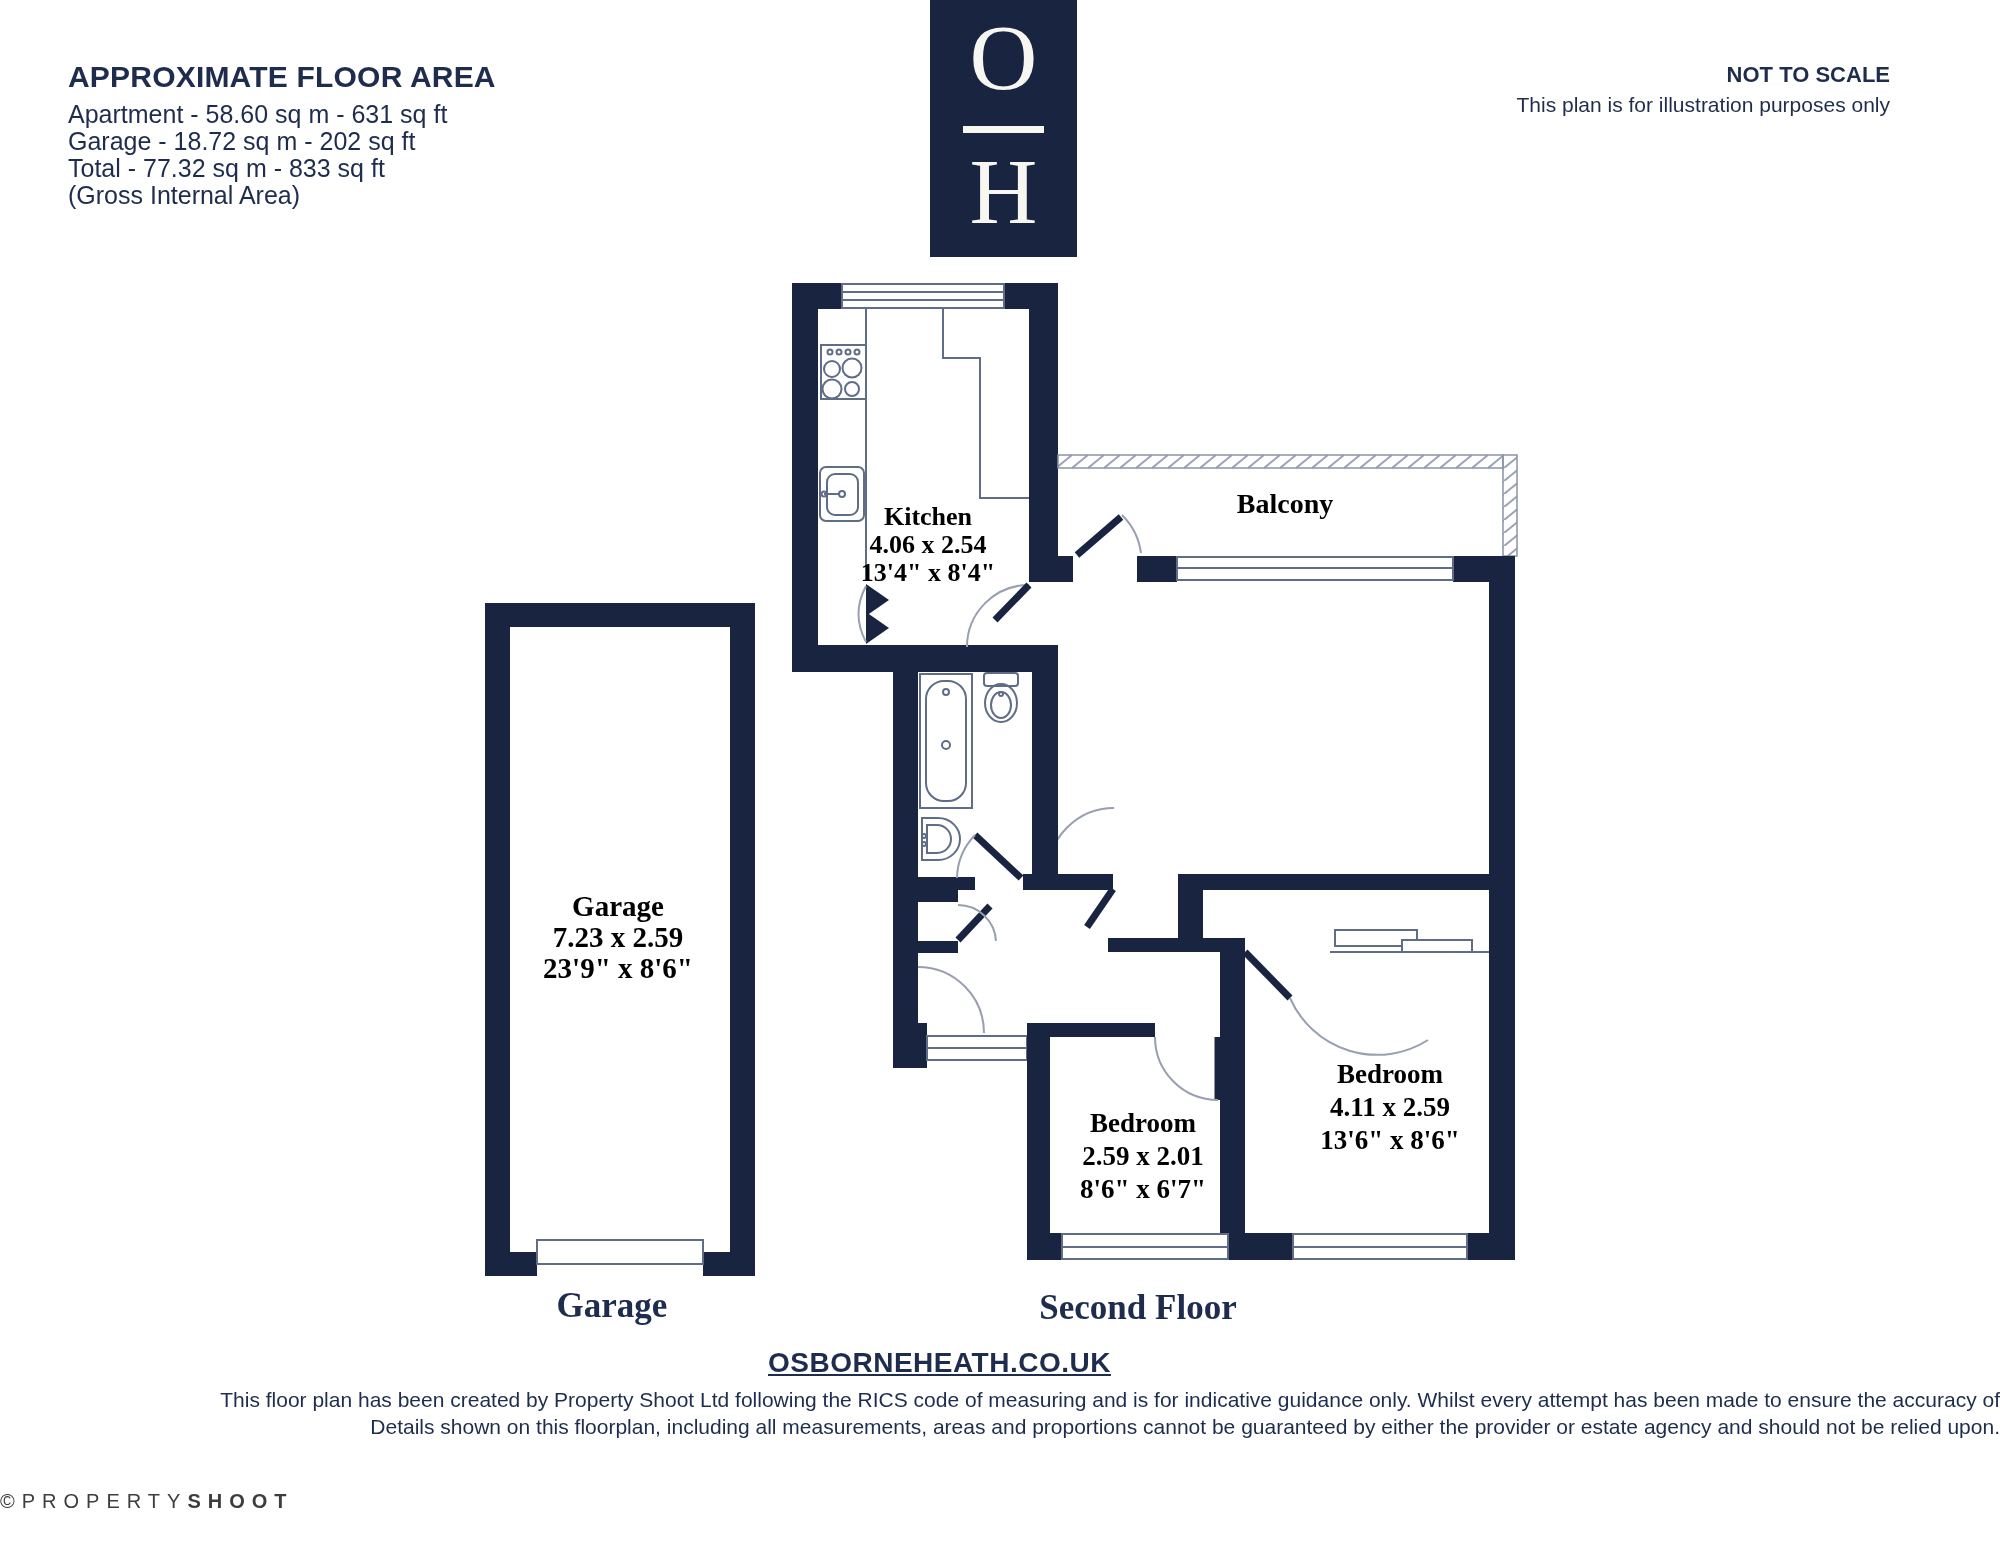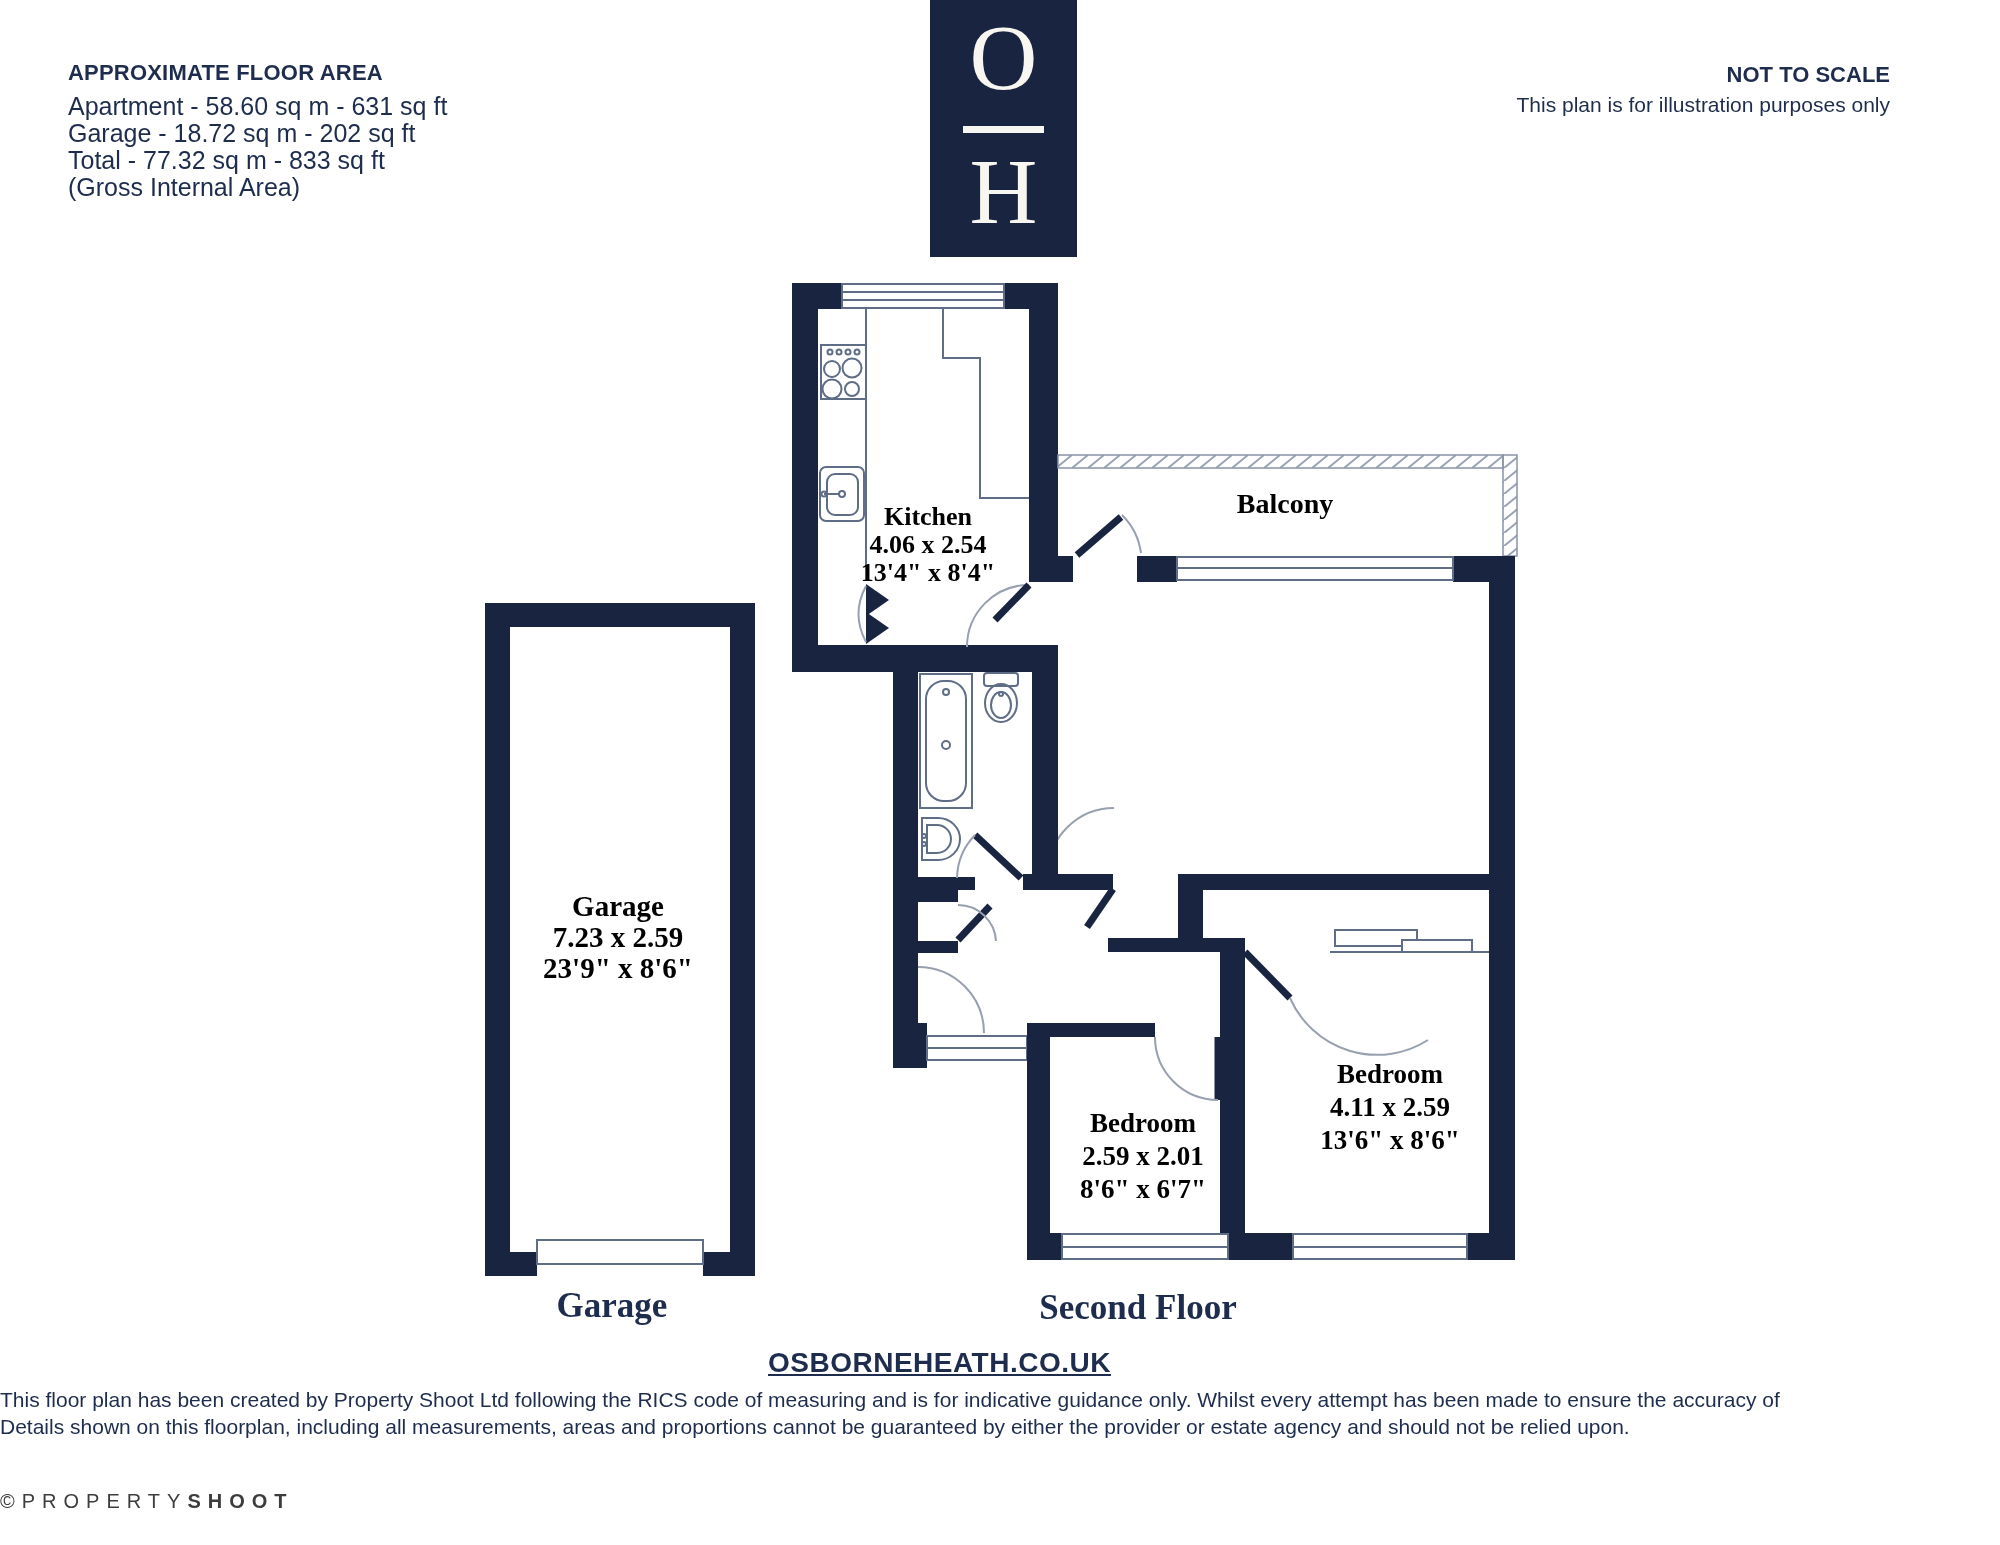--- a/index.html
+++ b/index.html
@@ -1,20 +1,20 @@
 <!DOCTYPE html>
 <html><head>
 <meta charset="utf-8">
 <style>
   html,body{margin:0;padding:0;background:#fff;}
   #page{position:relative;width:2000px;height:1545px;background:#ffffff;overflow:hidden;
         font-family:"Liberation Sans",sans-serif;color:#1e2c4d;}
   
   #floor-area{position:absolute;left:68px;top:60px;}
-  #floor-area .fa-title{font-size:22px;font-weight:bold;letter-spacing:.2px;margin-bottom:7px;}
+  #floor-area .fa-title{font-size:30px;font-weight:bold;letter-spacing:.2px;margin-bottom:7px;}
   #floor-area .fa-line{font-size:25px;line-height:27px;}
   #scale-note{position:absolute;right:110px;top:62px;text-align:right;}
   #scale-note .sn-title{font-size:22px;font-weight:bold;margin-bottom:5px;}
   #scale-note .sn-sub{font-size:21px;}
   
   #logo{position:absolute;left:930px;top:0;width:147px;height:257px;background:#192540;
         font-family:"Liberation Serif",serif;color:#f7f6f1;}
   #logo .logo-o{position:absolute;top:2px;left:0;width:147px;text-align:center;font-size:94px;line-height:110px;}
   #logo .logo-bar{position:absolute;top:126px;left:33px;width:81px;height:7px;background:#f7f6f1;}
   #logo .logo-h{position:absolute;top:136px;left:0;width:147px;text-align:center;font-size:94px;line-height:110px;}
@@ -34,21 +34,21 @@
   #label-garage-room{left:508px;top:891px;width:220px;font-size:29px;line-height:31px;}
   #label-bedroom-small{left:1033px;top:1107px;width:220px;font-size:27px;line-height:33px;}
   #label-bedroom-large{left:1280px;top:1058px;width:220px;font-size:27px;line-height:33px;}
   .caption{position:absolute;text-align:center;font-family:"Liberation Serif",serif;
            font-weight:600;color:#1e2c4d;font-size:35px;}
   #caption-garage{left:512px;top:1286px;width:200px;}
   #caption-floor{left:1018px;top:1288px;width:240px;}
   
   #website{position:absolute;left:768px;top:1347px;width:400px;text-align:left;
            font-size:28px;font-weight:bold;letter-spacing:.5px;text-decoration:underline;}
-  #disclaimer{position:absolute;left:0;top:1386px;width:2000px;text-align:left;
+  #disclaimer{position:absolute;left:0;top:1386px;width:2000px;text-align:right;
               font-size:21px;line-height:27px;}
   #credit{position:absolute;left:0;top:1490px;width:2000px;text-align:left;color:#3d3d3d;
           font-size:20px;}
   #credit .c-light{letter-spacing:7px;font-weight:400;}
   #credit .c-bold{letter-spacing:7px;font-weight:700;}
 </style>
 </head>
 <body>
 
 <div id="page">

